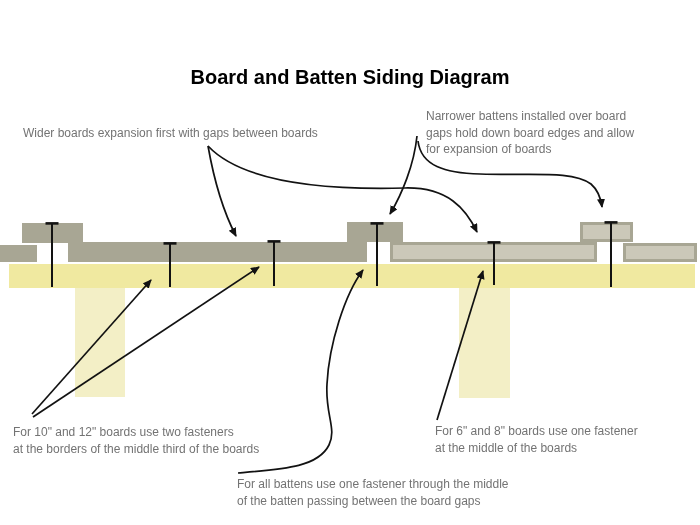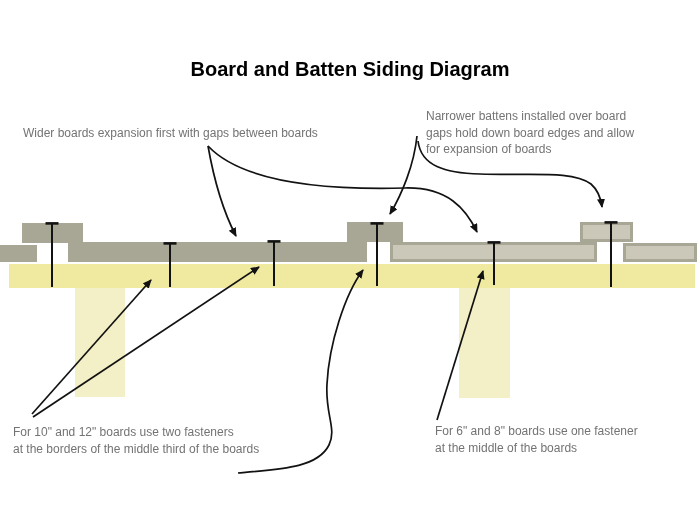--- a/index.html
+++ b/index.html
@@ -1,21 +1,21 @@
 <!DOCTYPE html>
 <html><head>
 <meta charset="utf-8">
 <style>
   html,body{margin:0;padding:0;background:#ffffff;}
   #stage{
     position:relative;width:700px;height:525px;overflow:hidden;background:#ffffff;
     font-family:"Liberation Sans", sans-serif;color:#1c1c1c;
   }
   #page-title{
-    position:absolute;left:0;right:0;top:58px;margin:0;text-align:center;
+    position:absolute;left:0;right:0;top:58px;margin:8px;text-align:center;
     font-size:20px;font-weight:bold;color:#000;
   }
   .ann{
     position:absolute;font-size:12px;line-height:16.5px;white-space:pre-line;color:#737373;
   }
   #ann-wider   {left:23px;  top:125px;}
   #ann-narrower{left:426px; top:108px; width:262px;}
   #ann-10-12   {left:13px;  top:424px;}
   #ann-battens {left:237px; top:476px;}
   #ann-6-8     {left:435px; top:423px;}
@@ -26,20 +26,22 @@
 <body>
 
 <div id="stage">
   <h1 id="page-title">Board and Batten Siding Diagram</h1>
   <div class="ann" id="ann-wider">Wider boards expansion first with gaps between boards</div>
   <div class="ann" id="ann-narrower">Narrower battens installed over board
 gaps hold down board edges and allow
 for expansion of boards</div>
   <div class="ann" id="ann-10-12">For 10" and 12" boards use two fasteners
 at the borders of the middle third of the boards</div>
+  <div class="ann" id="ann-battens">For all battens use one fastener through the middle
+of the batten passing between the board gaps</div>
   <div class="ann" id="ann-6-8">For 6" and 8" boards use one fastener
 at the middle of the boards</div>
 <div class="shape" style="left: 75px; top: 288px; width: 50px; height: 109px; background: rgb(243, 239, 198);"></div>
     <div class="shape" style="left: 459px; top: 288px; width: 51px; height: 110px; background: rgb(243, 239, 198);"></div>
     <div class="shape" style="left: 9px; top: 264px; width: 686px; height: 24px; background: rgb(240, 233, 160);"></div>
     <div class="shape" style="left: 0px; top: 245px; width: 37px; height: 17px; background: rgb(168, 166, 148);"></div>
     <div class="shape" style="left: 68px; top: 242px; width: 299px; height: 20px; background: rgb(168, 166, 148);"></div>
     <div class="shape" style="left: 390px; top: 242px; width: 207px; height: 20px; background: rgb(203, 200, 185); border: 3px solid rgb(168, 166, 148); box-sizing: border-box;"></div>
     <div class="shape" style="left: 623px; top: 243px; width: 74px; height: 19px; background: rgb(203, 200, 185); border: 3px solid rgb(168, 166, 148); box-sizing: border-box;"></div>
     <div class="shape" style="left: 22px; top: 223px; width: 61px; height: 20px; background: rgb(168, 166, 148);"></div>

